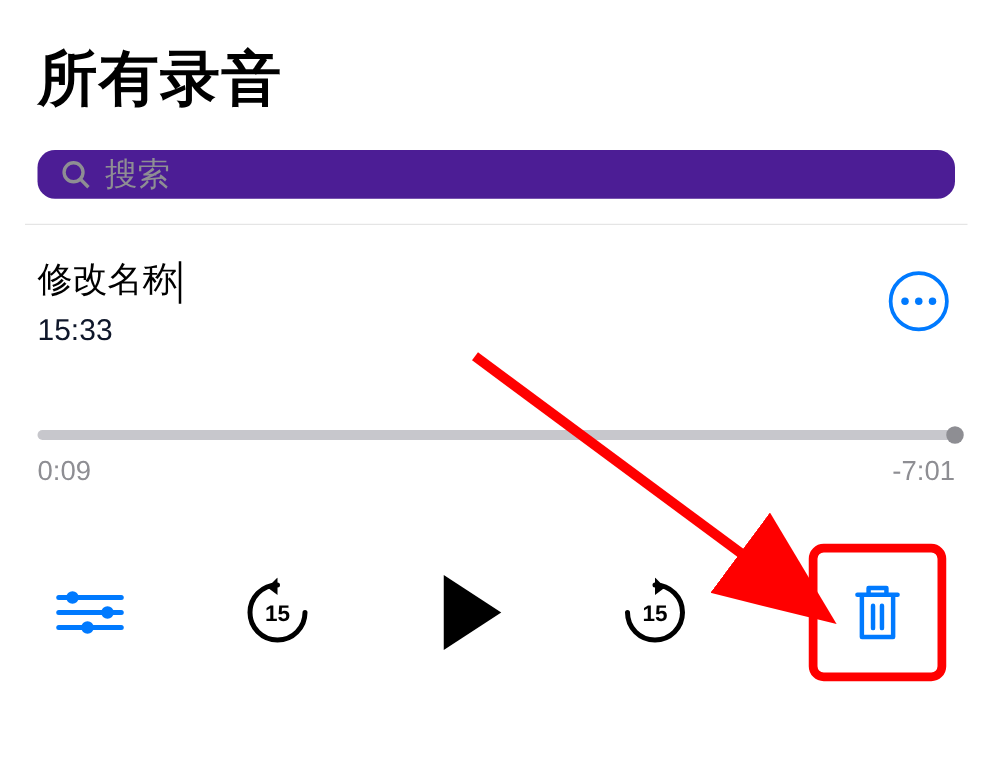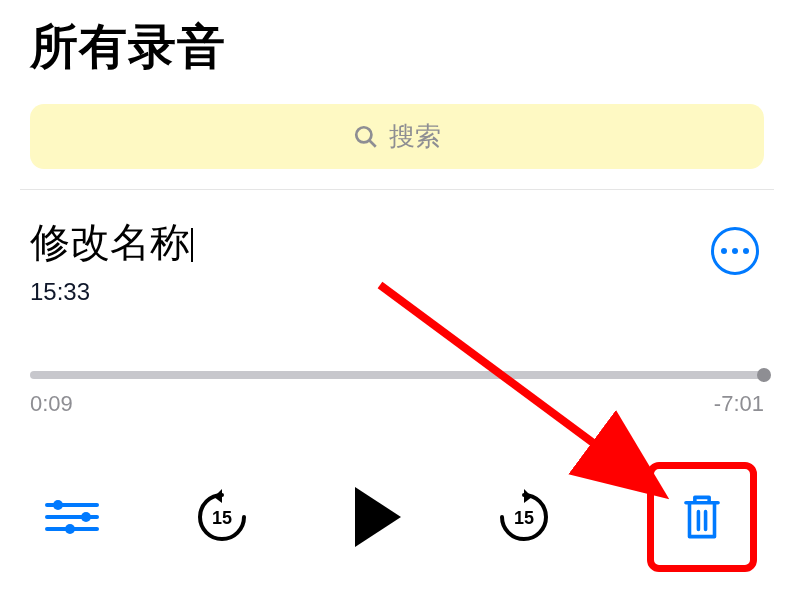--- a/index.html
+++ b/index.html
@@ -16,29 +16,29 @@
       overflow: hidden;
     }
     .header {
       padding: 15px 30px 10px 30px;
     }
     .page-title {
       font-size: 48px;
       font-weight: 700;
       color: #000;
       letter-spacing: 1px;
+      margin-top: 16px;
     }
     .search-container {
       margin: 15px 30px 20px 30px;
-      background: #fef9c3;
+      background: #4c1d95;
       border-radius: 14px;
       display: flex;
       align-items: center;
-      padding: 15px 18px;
-      justify-content: center;
+      padding: 2px 18px;
     }
     .search-icon {
       color: #8e8e93;
       margin-right: 10px;
       display: flex;
       align-items: center;
     }
     .search-placeholder {
       color: #8e8e93;
       font-size: 26px;
@@ -51,21 +51,21 @@
     .recording-item {
       padding: 25px 30px 15px 30px;
       position: relative;
     }
     .recording-title-row {
       display: flex;
       justify-content: space-between;
       align-items: flex-start;
     }
     .recording-title {
-      font-size: 40px;
+      font-size: 28px;
       font-weight: 500;
       color: #000;
       position: relative;
     }
     .cursor {
       display: inline-block;
       width: 2px;
       height: 34px;
       background: #000;
       vertical-align: middle;

